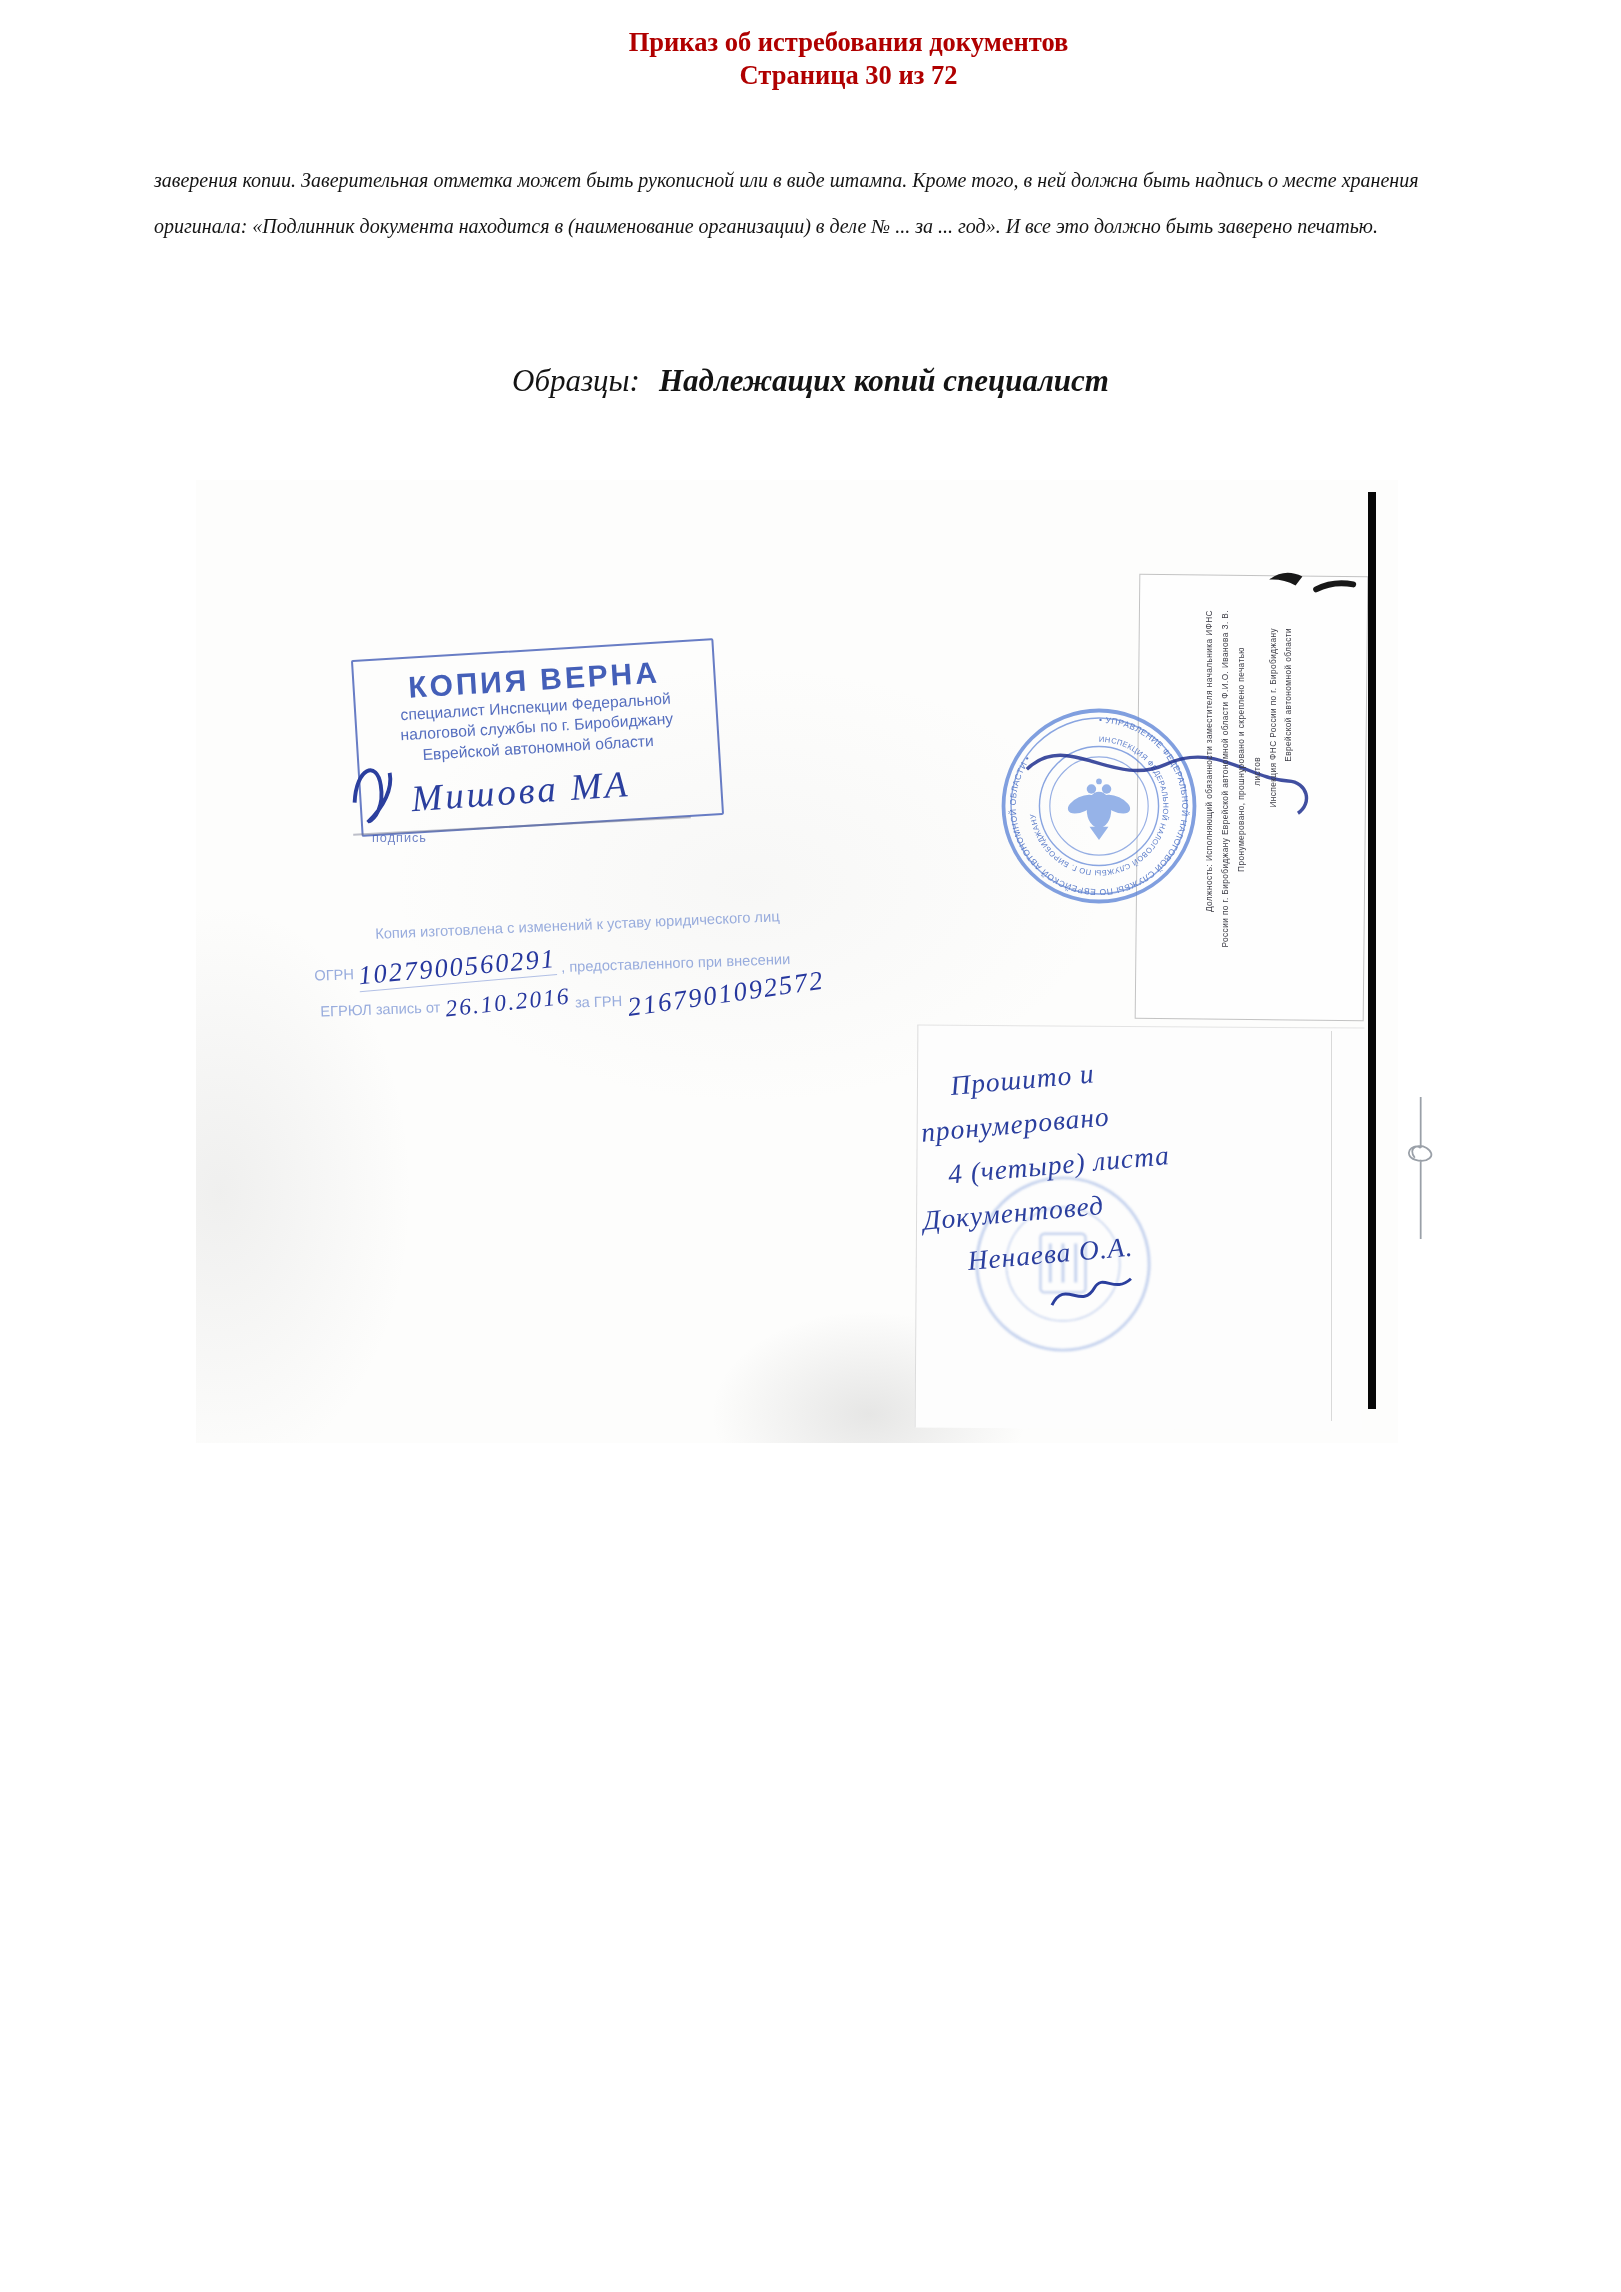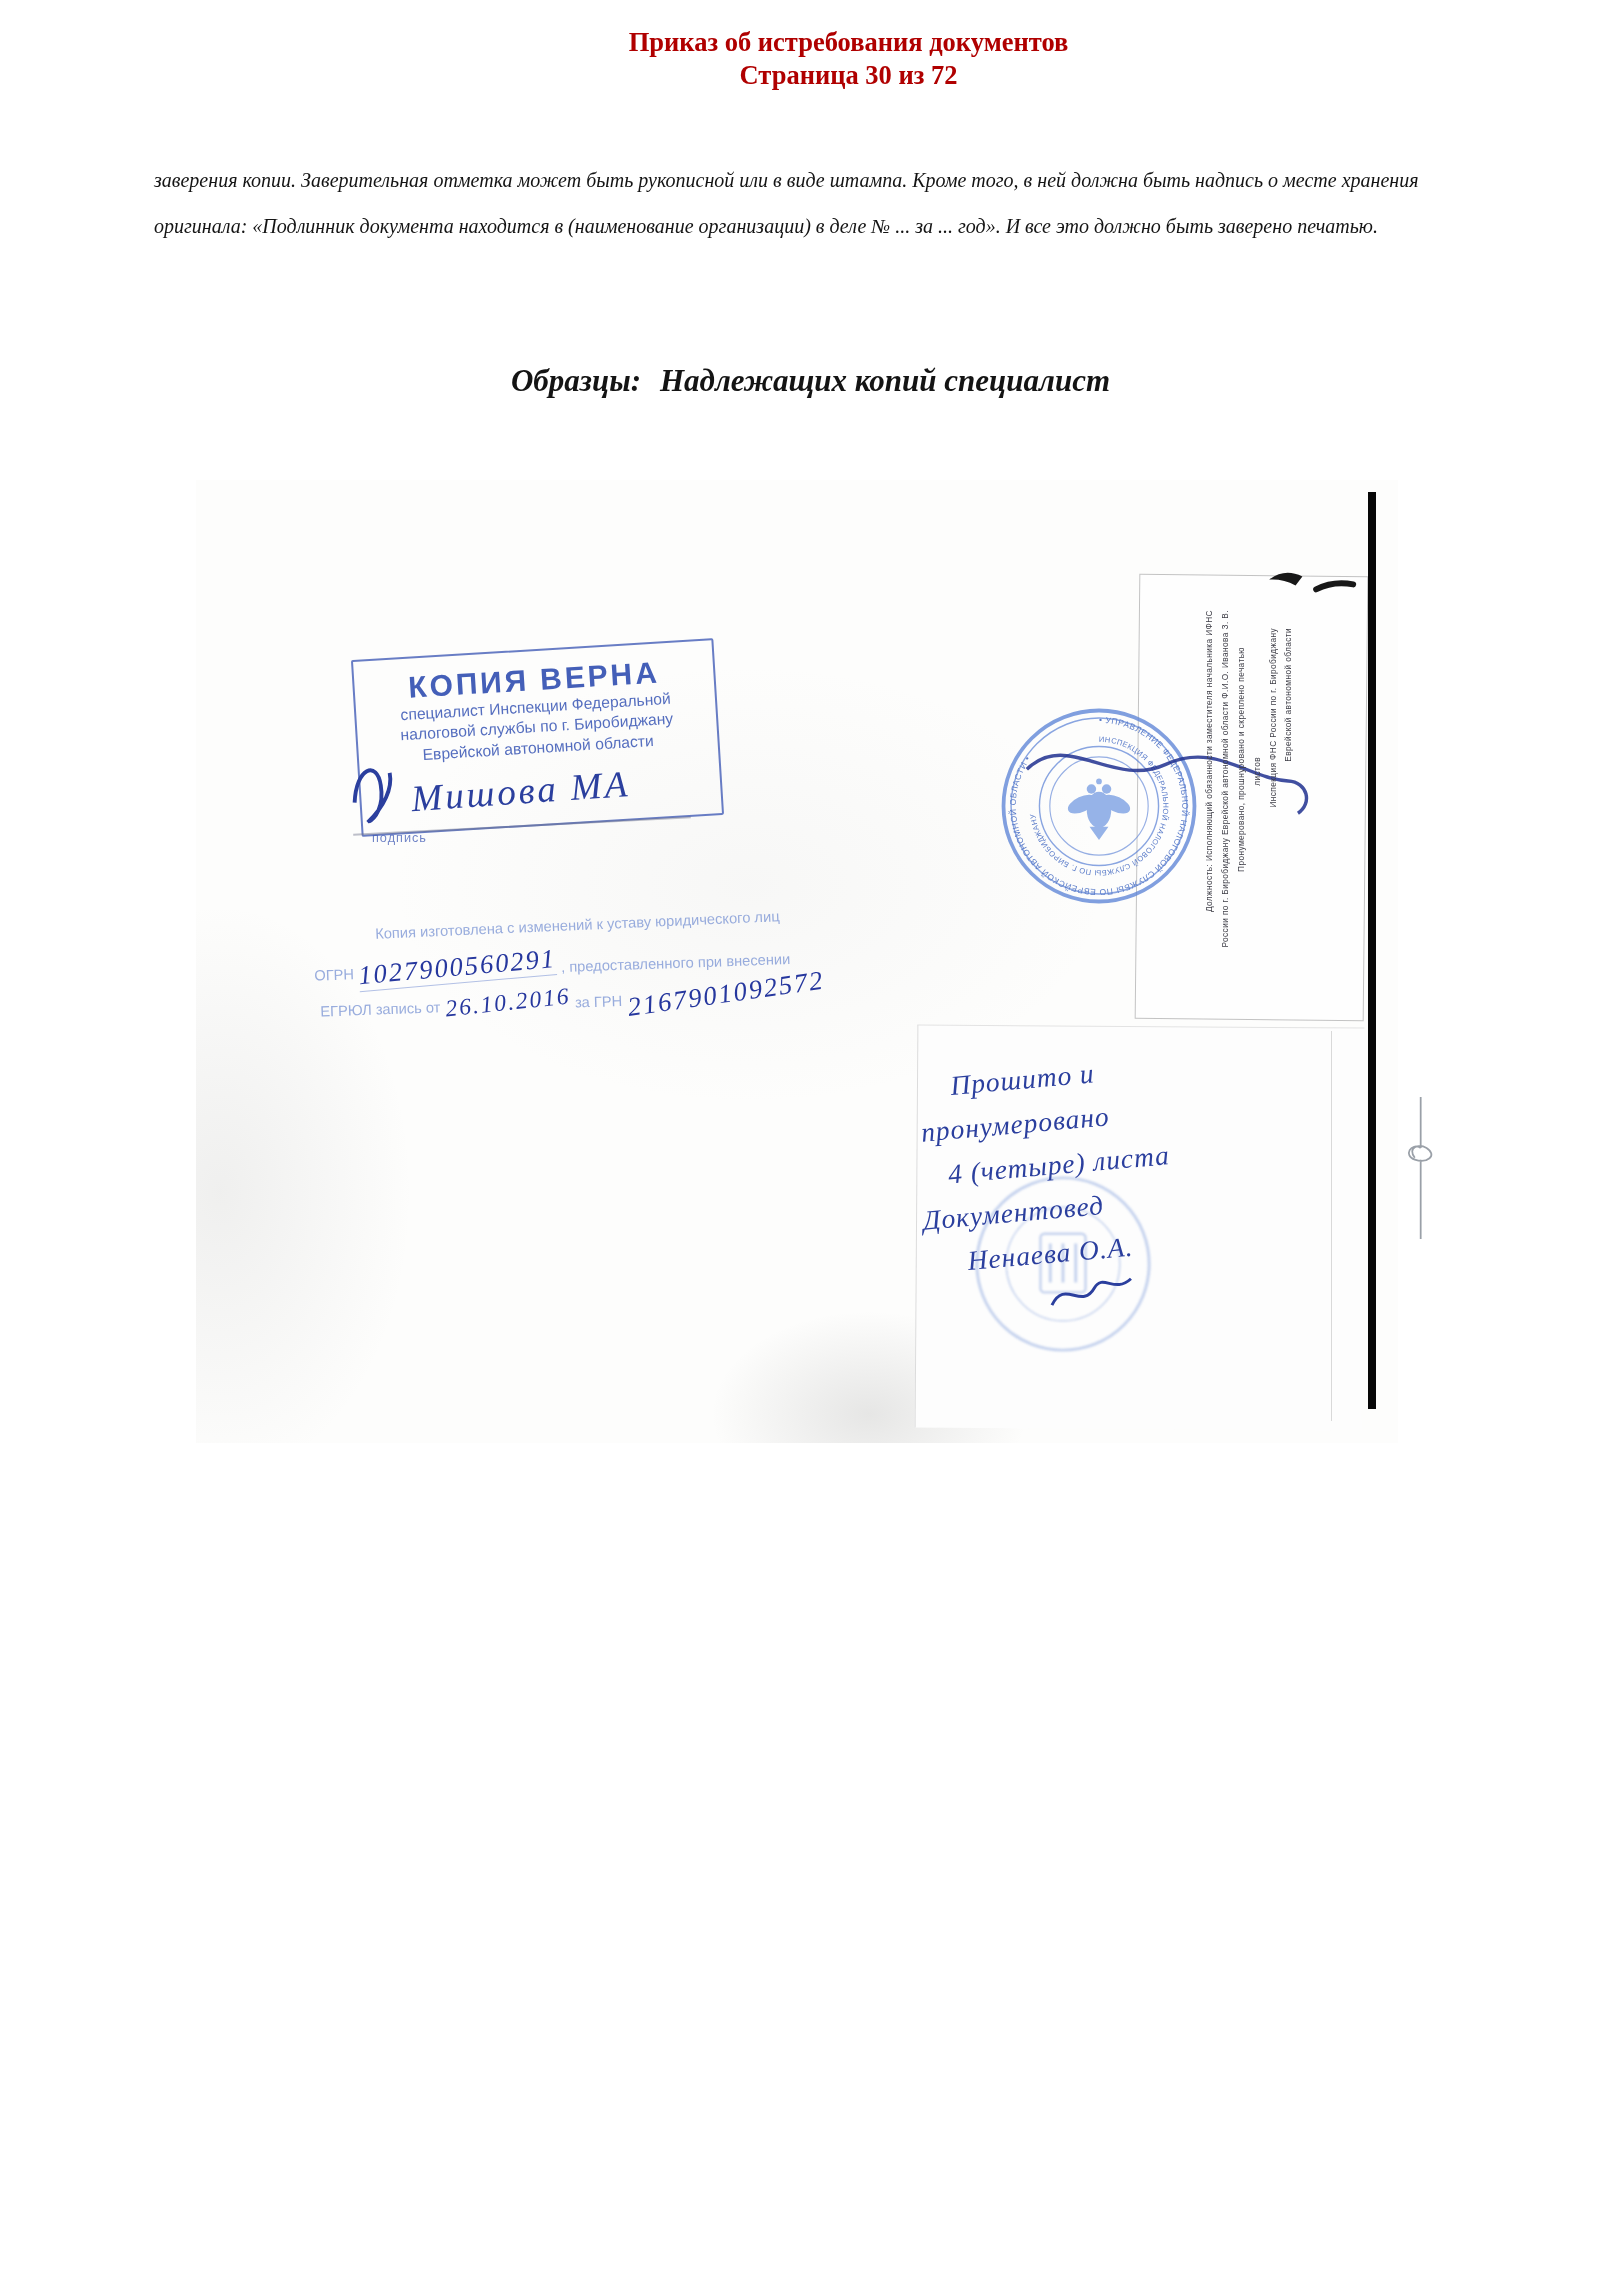--- a/index.html
+++ b/index.html
@@ -6,21 +6,21 @@
   .page{position:relative;width:1621px;height:2293px;background:#ffffff;overflow:hidden;
         font-family:"Liberation Serif",serif;color:#111;}
   
   .hdr{position:absolute;top:25.5px;left:0;width:100%;text-align:center;
        color:#b00000;font-weight:bold;font-size:26.5px;line-height:33px;padding-left:38px;}
   
   .para{position:absolute;left:154px;top:157px;width:1349px;margin:0;
         font-style:italic;font-size:20px;line-height:46px;color:#141414;}
   .samples{position:absolute;top:363px;left:0;width:100%;text-align:center;
            font-style:italic;font-size:31px;color:#141414;}
-  .samples .lbl{margin-right:19px;font-weight:bold;}
+  .samples .lbl{margin-right:19px;}
   .samples b{font-weight:bold;}
   
   .scan{position:absolute;left:196px;top:480px;width:1202px;height:963px;
         background:
           radial-gradient(ellipse 225px 147px at 56% 97%, rgba(110,110,110,.16), transparent 70%),
           radial-gradient(ellipse 274px 412px at 2% 74%, rgba(140,140,140,.12), transparent 70%),
           radial-gradient(ellipse 510px 314px at 46% 42%, rgba(190,190,190,.09), transparent 70%),
           #fdfdfc;}
   .paperTR{position:absolute;left:941px;top:95px;width:227px;height:443px;
            border:1px solid #c3c3c3;background:#fefefe;transform:rotate(.6deg);}

